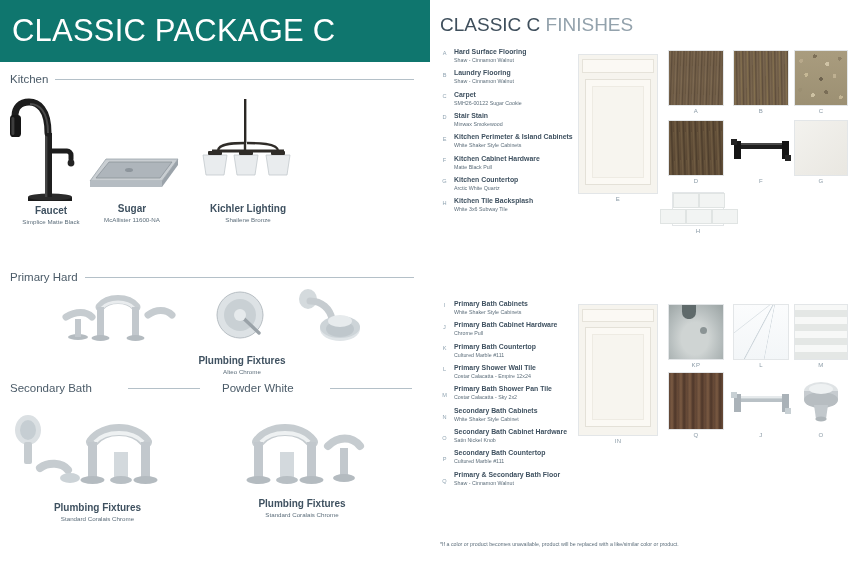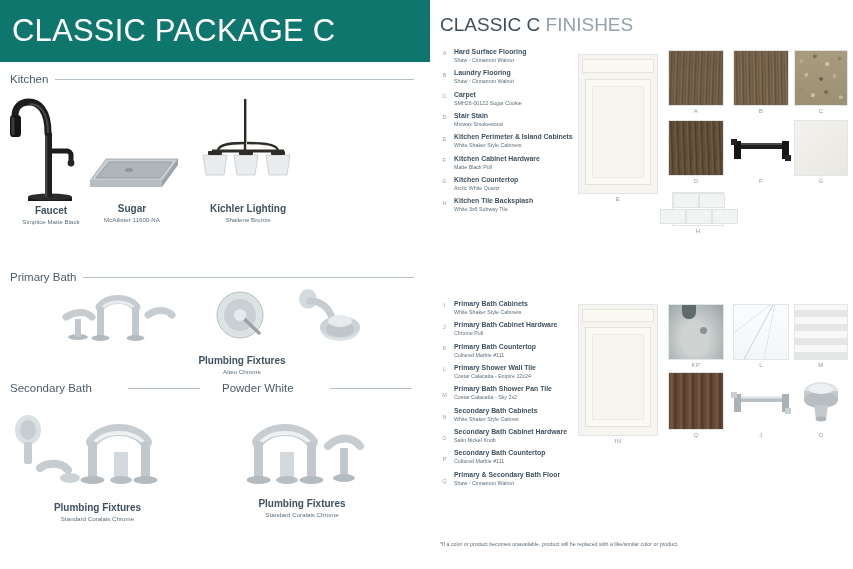--- a/index.html
+++ b/index.html
@@ -207,21 +207,21 @@
         </svg>
         <div class="cap">
           <span class="n">Kichler Lighting</span>
           <span class="d">Shailene Bronze</span>
         </div>
       </div>
 
     </div>
 
     <div class="sec-head" style="margin-top:6px;">
-      <span class="lbl">Primary Bath</span>
+      <span class="lbl">Primary Hard</span>
       <span class="rule"></span>
     </div>
 
     <div class="fixtures" style="height:88px;">
       <div class="item" style="left:62px; top:8px;">
         <svg width="128" height="56" viewBox="0 0 128 56">
           <path d="M38 16 C46 6 66 6 74 16" stroke="#c6ccd0" stroke-width="9" fill="none" stroke-linecap="round"></path>
           <path d="M40 17 C47 9 65 9 72 17" stroke="#e9ecee" stroke-width="3" fill="none"></path>
           <rect x="35" y="16" width="7" height="30" fill="#c2c8cd"></rect>
           <rect x="70" y="16" width="7" height="30" fill="#c2c8cd"></rect>

